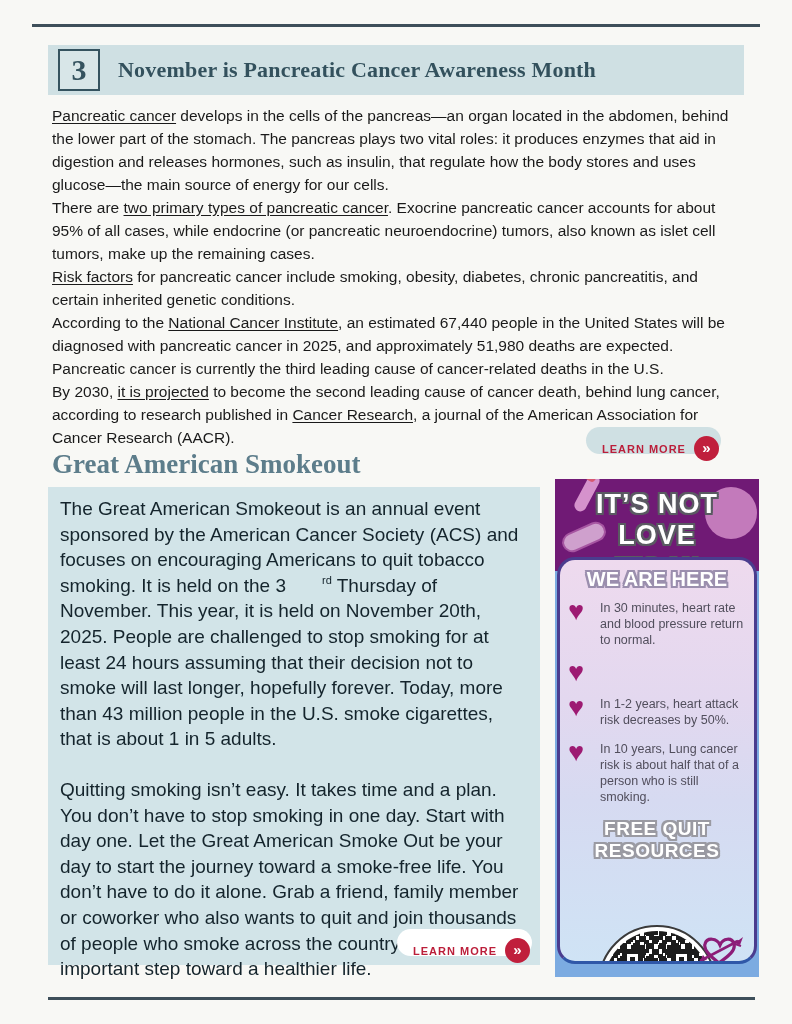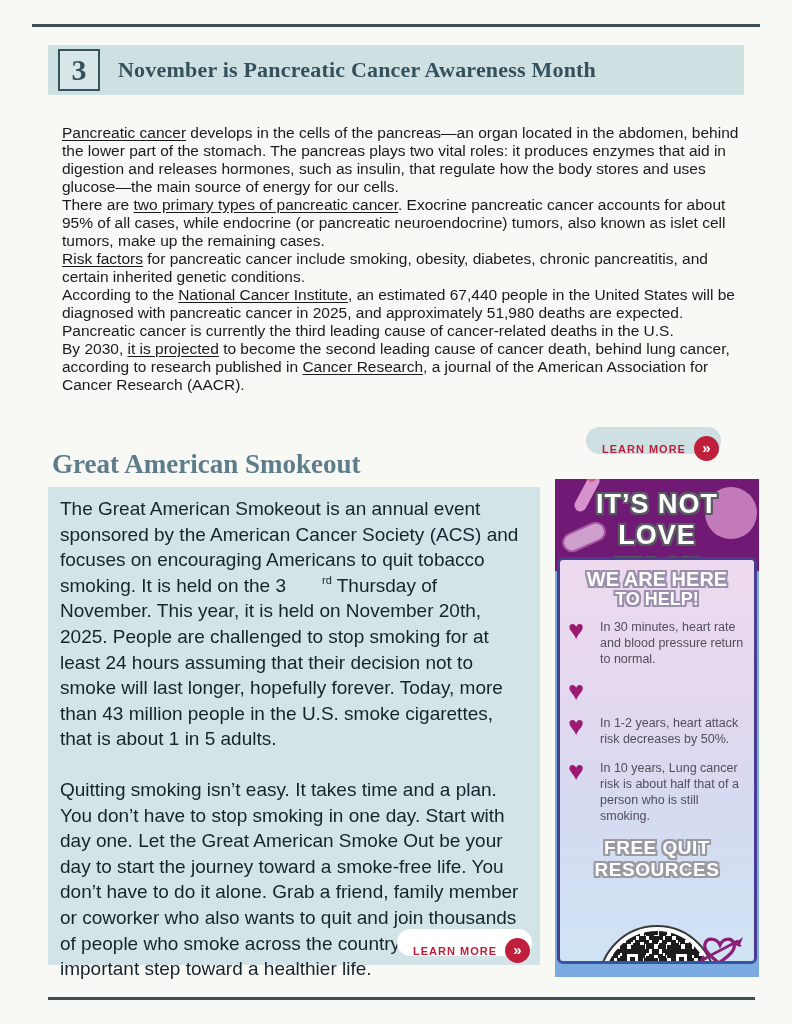--- a/index.html
+++ b/index.html
@@ -22,22 +22,22 @@
     width:42px; height:42px; margin-left:10px; border:2px solid #35535f;
     background:#d8e6e8; display:flex; align-items:center; justify-content:center;
     font-family:"Liberation Serif", serif; font-weight:bold; font-size:30px; color:#35535f;
   }
   .banner-title {
     margin-left:18px; font-family:"Liberation Serif", serif; font-weight:bold;
     font-size:22px; color:#33515d; letter-spacing:.2px;
   }
 
   
-  .intro { position:absolute; left:62px; top:104px; width:692px;
-    font-size:15.5px; line-height:18px; color:#1a1a1a;margin-top:20px; }
+  .intro { position:absolute; left:52px; top:104px; width:692px;
+    font-size:15.5px; line-height:23px; color:#1a1a1a; }
   .intro p { margin:0; }
   .lnk { text-decoration:underline; text-underline-offset:2px; }
 
   
   .lm-btn {
     position:absolute; display:flex; align-items:center; gap:8px;
     height:27px; border-radius:14px; padding:16px 2px 0 16px;
     border:none; cursor:pointer;
   }
   .lm-btn .lm-label { font-size:11px; font-weight:bold; letter-spacing:1px; color:#bb1e3a; }
@@ -78,21 +78,21 @@
   .deco-pen { left:26px; top:-6px; width:12px; height:40px; background:#efb0e2; transform:rotate(28deg); }
   .deco-pen-tip { left:30px; top:-10px; width:12px; height:12px; border-radius:4px; background:#d64a5a; transform:rotate(28deg); }
   .deco-box { left:6px; top:48px; width:46px; height:20px; background:#e7c2e4; border:2px solid #b465ad; transform:rotate(-24deg); }
   .headline { position:relative; text-align:center; color:#fff; font-weight:bold;
     text-shadow:-2px -2px 0 #5a5a62, 2px -2px 0 #5a5a62, -2px 2px 0 #5a5a62, 2px 2px 0 #5a5a62, 0 2px 0 #5a5a62, 0 -2px 0 #5a5a62, 2px 0 0 #5a5a62, -2px 0 0 #5a5a62; }
   .headline-1 { font-size:27px; margin-top:10px; letter-spacing:1px; }
   .headline-2 { font-size:22px; margin-top:2px; letter-spacing:1px; }
 
   .poster-panel {
     position:absolute; left:2px; right:2px; top:78px; bottom:13px;
-    border-radius:6px; border:3px solid #4a3c8e; border-bottom-color:#2f57a8;
+    border-radius:18px; border:3px solid #4a3c8e; border-bottom-color:#2f57a8;
     background:linear-gradient(180deg,#eedaee 0%, #e3d8ef 35%, #d6daf1 60%, #cfe3f5 100%);
     overflow:hidden;
   }
   .subhead { text-align:center; color:#fff; font-weight:bold; line-height:1.05;
     text-shadow:-2px -2px 0 #9b8fae, 2px -2px 0 #9b8fae, -2px 2px 0 #9b8fae, 2px 2px 0 #9b8fae, 0 2px 0 #9b8fae, 0 -2px 0 #9b8fae, 2px 0 0 #9b8fae, -2px 0 0 #9b8fae; }
   .subhead-1 { font-size:20px; margin-top:9px; }
   .subhead-2 { font-size:18px; }
 
   .benefits { margin:10px 8px 0 8px; }
   .benefit { display:flex; gap:8px; margin-bottom:13px; }
@@ -157,21 +157,20 @@
     <div class="poster-pink">
       <div class="deco deco-pod"></div>
       <div class="deco deco-pen"></div>
       <div class="deco deco-pen-tip"></div>
       <div class="deco deco-box"></div>
       <div class="headline headline-1">IT’S NOT LOVE</div>
       <div class="headline headline-2">IT’S AN ADDICTION</div>
     </div>
     <div class="poster-panel">
       <div class="subhead subhead-1">WE ARE HERE</div>
-      <div class="subhead subhead-2">TO HELP!</div>
 
       <div class="benefits">
           <div class="benefit">
             <span class="heart">♥</span>
             <span class="btxt">In 30 minutes, heart rate and blood pressure return to normal.</span>
           </div>
           <div class="benefit">
             <span class="heart">♥</span>
           </div>
           <div class="benefit">

